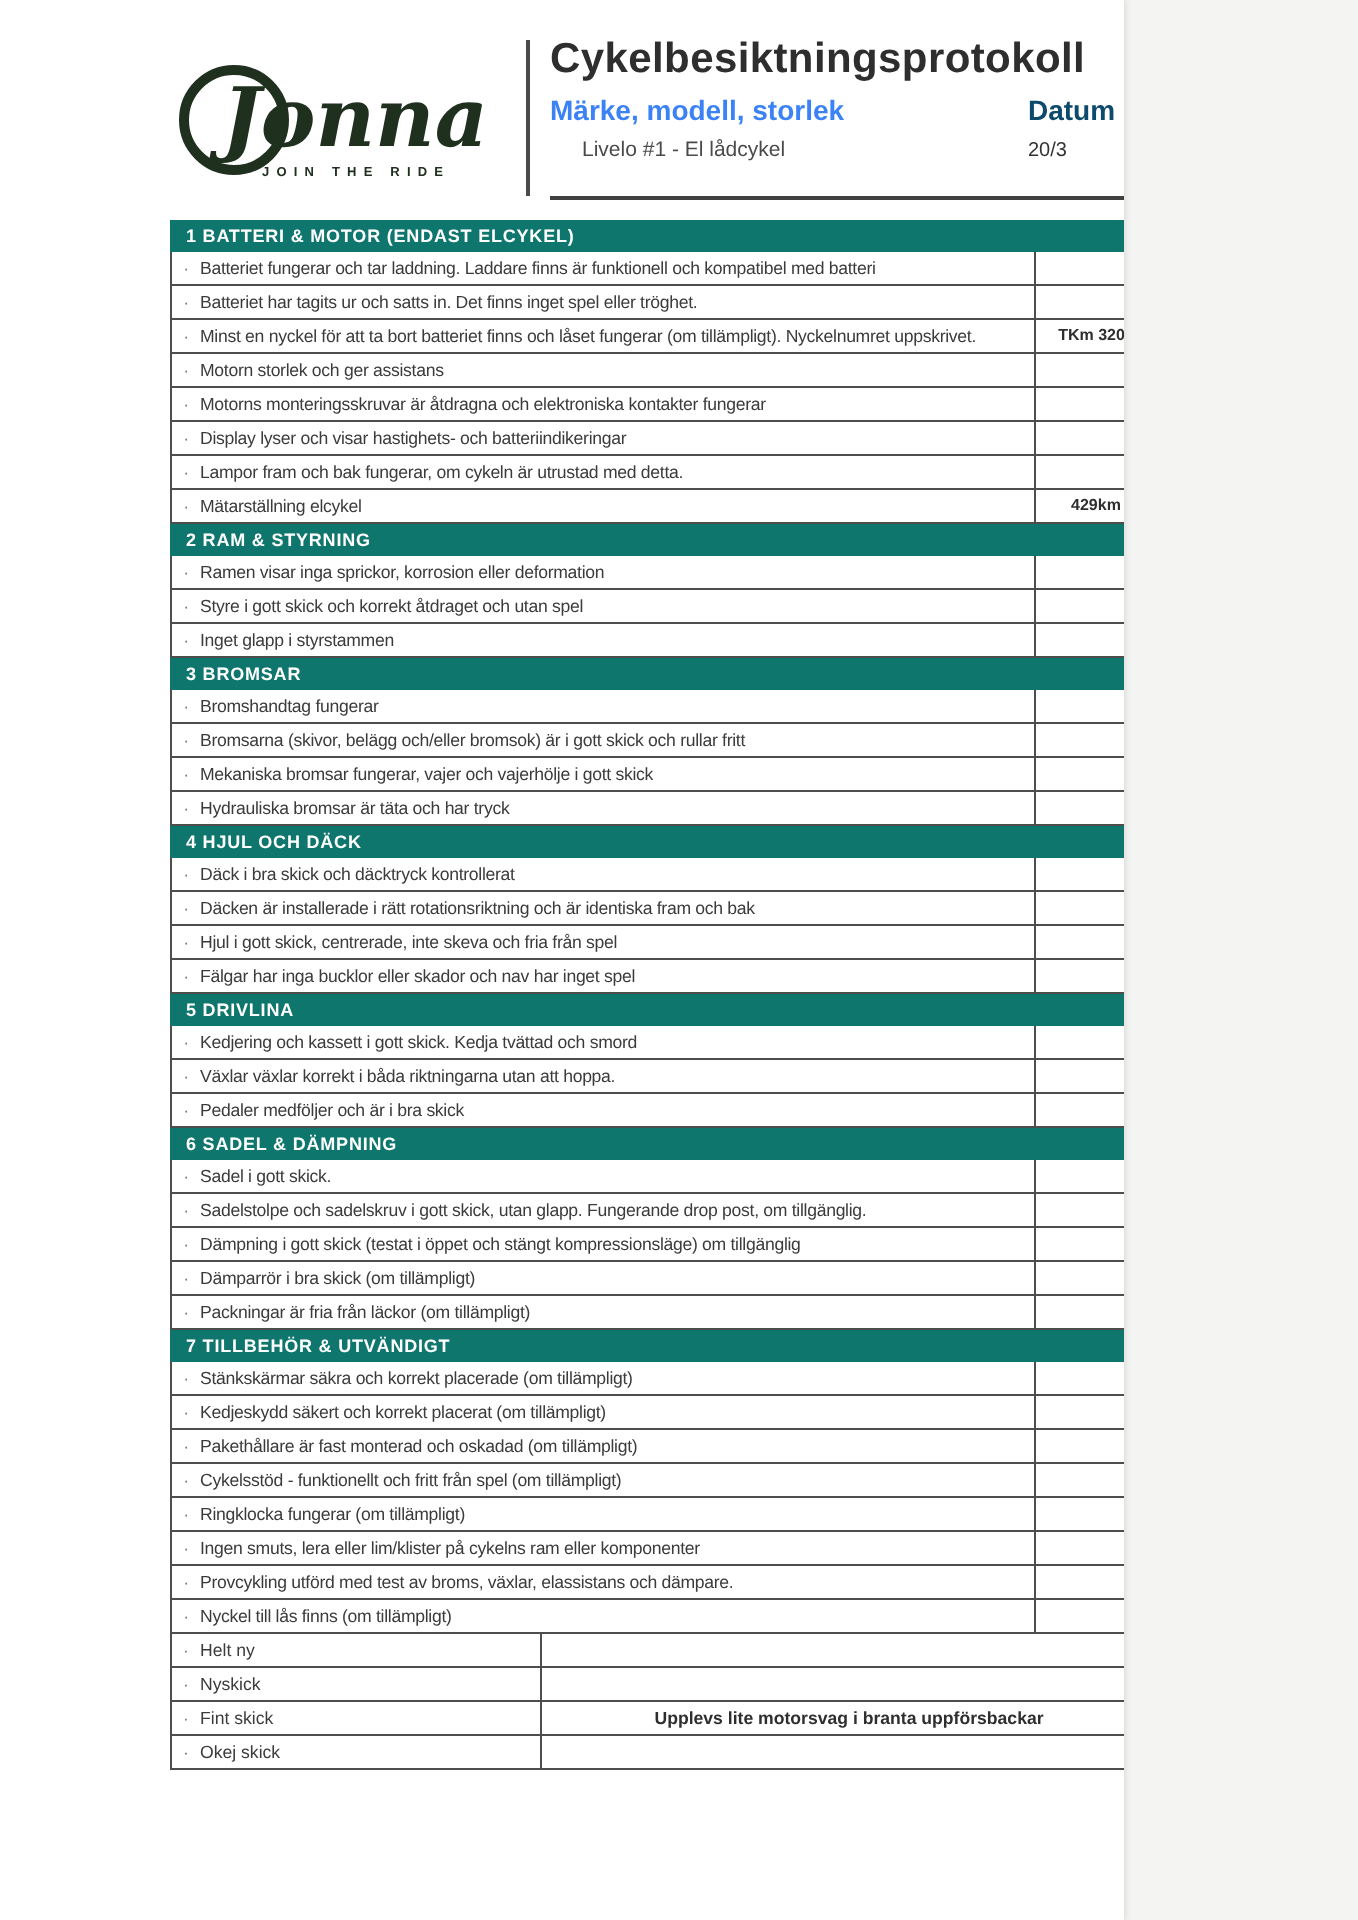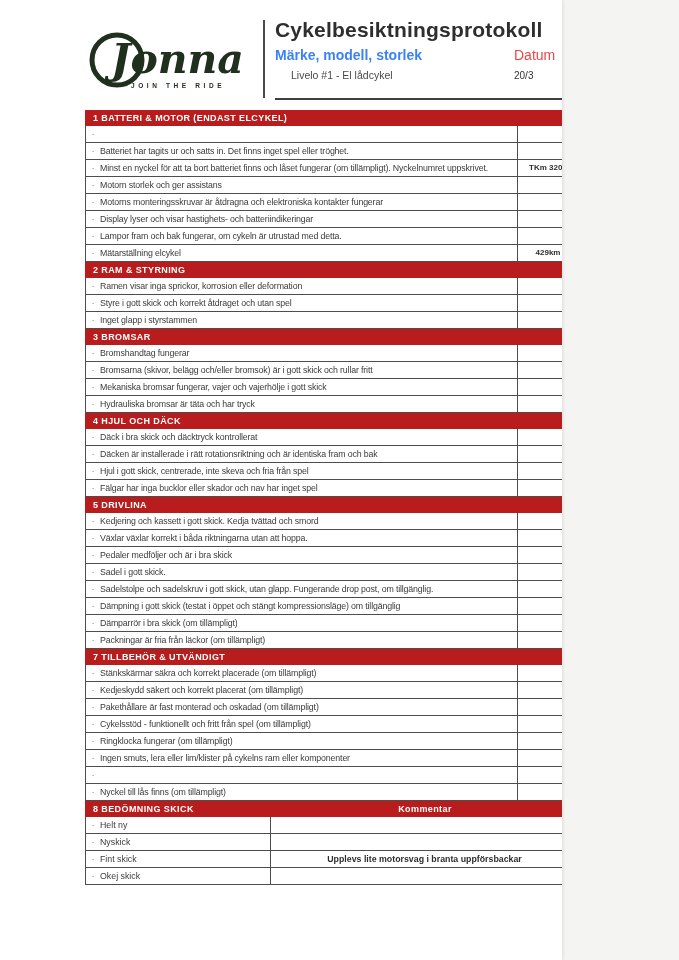--- a/index.html
+++ b/index.html
@@ -23,34 +23,34 @@
     font-family:"DejaVu Serif",serif;
     font-style:italic;font-weight:bold;
   }
   .header-divider{width:2px;background:#4a4a4a;margin:4px 10px 2px 6px;}
   .head-right{flex:1;display:flex;flex-direction:column;padding-top:2px;border-bottom:2px solid #404040;}
   .doc-title{
     font-size:21px;font-weight:bold;color:#2e2e2e;letter-spacing:.2px;line-height:24px;
   }
   .head-row{display:flex;align-items:baseline;margin-top:5px;}
   .head-sub{flex:1;font-size:14px;font-weight:bold;color:#3b82f6;}
-  .head-datum{width:88px;font-size:14px;font-weight:normal;color:#ef4444;}
+  .head-datum{width:88px;font-size:14px;font-weight:bold;color:#0c4a6e;}
   .head-sign{width:58px;font-size:14px;font-weight:normal;color:#15803d;}
   .head-row2{display:flex;align-items:baseline;margin-top:2px;padding-bottom:3px;padding-left:16px;}
   .head-model{flex:1;font-size:10.5px;color:#4a4a4a;}
   .head-datum-val{width:88px;font-size:10px;color:#333;}
   .head-sign-val{
     width:58px;font-family:"DejaVu Serif",serif;font-style:italic;font-weight:bold;
     font-size:19px;color:#111;transform:rotate(-4deg);line-height:14px;
   }
 
   
   .checklist{position:absolute;top:110px;left:85px;width:537px;}
   .section-bar{
-    position:relative;height:16px;line-height:16px;background:#b91c1c;
+    position:relative;height:16px;line-height:16px;background:#0f766e;
     color:#fff;font-size:9px;font-weight:bold;letter-spacing:.4px;
     padding-left:8px;box-sizing:border-box;
   }
   .comment-head{
     position:absolute;top:0;left:185px;right:42px;text-align:center;
     font-size:9px;font-weight:bold;letter-spacing:.4px;color:#fff;
   }
   .row{
     display:flex;height:18px;background:#fff;
     border:1px solid #4d4d4d;margin-top:-1px;box-sizing:border-box;
@@ -109,20 +109,21 @@
         <div class="head-sign-val">CK</div>
       </div>
     </div>
   </div>
 
   <div class="checklist">
       <div class="section-bar"><span>1 BATTERI &amp; MOTOR (ENDAST ELCYKEL)</span></div>
       <div class="row">
         <div class="cell-text">
           <span class="bullet">·</span>
+          <span>Batteriet fungerar och tar laddning.  Laddare finns är funktionell och kompatibel med batteri</span>
         </div>
         <div class="cell-value"></div>
         <div class="cell-check">
           <div class="checkbox">
             <span class="checkmark">✓</span>
           </div>
         </div>
       </div>
       <div class="row">
         <div class="cell-text">
@@ -371,20 +372,21 @@
           <span class="bullet">·</span>
           <span>Pedaler medföljer och är i bra skick</span>
         </div>
         <div class="cell-value"></div>
         <div class="cell-check">
           <div class="checkbox">
             <span class="checkmark">✓</span>
           </div>
         </div>
       </div>
+      <div class="section-bar"><span>6 SADEL &amp; DÄMPNING</span></div>
       <div class="row">
         <div class="cell-text">
           <span class="bullet">·</span>
           <span>Sadel i gott skick.</span>
         </div>
         <div class="cell-value"></div>
         <div class="cell-check">
           <div class="checkbox">
             <span class="checkmark">✓</span>
           </div>
@@ -497,39 +499,39 @@
         <div class="cell-value"></div>
         <div class="cell-check">
           <div class="checkbox">
             <span class="checkmark">✓</span>
           </div>
         </div>
       </div>
       <div class="row">
         <div class="cell-text">
           <span class="bullet">·</span>
+          <span>Provcykling utförd med test av broms, växlar, elassistans och dämpare.</span>
         </div>
         <div class="cell-value"></div>
         <div class="cell-check">
           <div class="checkbox">
             <span class="checkmark">✓</span>
           </div>
         </div>
       </div>
       <div class="row">
         <div class="cell-text">
           <span class="bullet">·</span>
           <span>Nyckel till lås finns (om tillämpligt)</span>
         </div>
         <div class="cell-value"></div>
         <div class="cell-check">
           <div class="checkbox"></div>
         </div>
       </div>
-      <div class="section-bar"><span>8 BEDÖMNING SKICK</span><span class="comment-head">Kommentar</span></div>
       <div class="row rating">
         <div class="cell-label">
           <span class="bullet">·</span>
           <span>Helt ny</span>
         </div>
         <div class="cell-comment"></div>
         <div class="cell-check">
           <div class="checkbox"></div>
         </div>
       </div>

